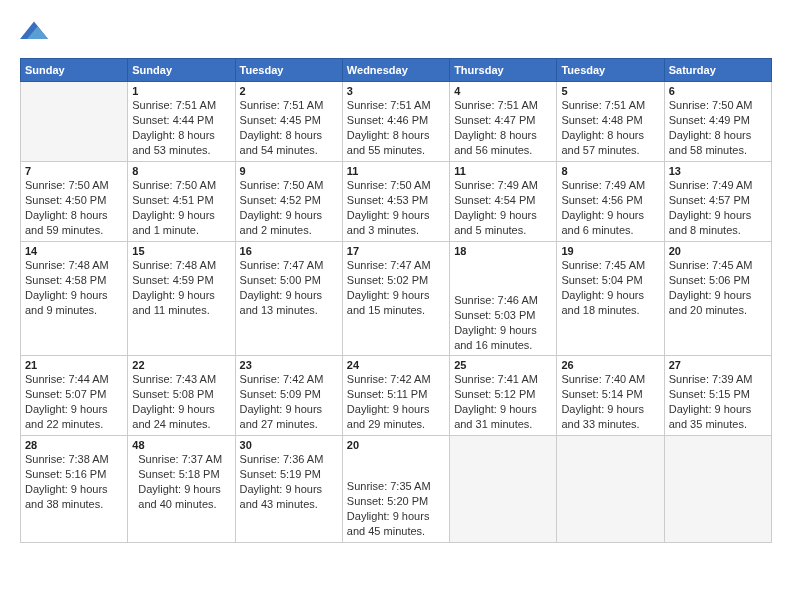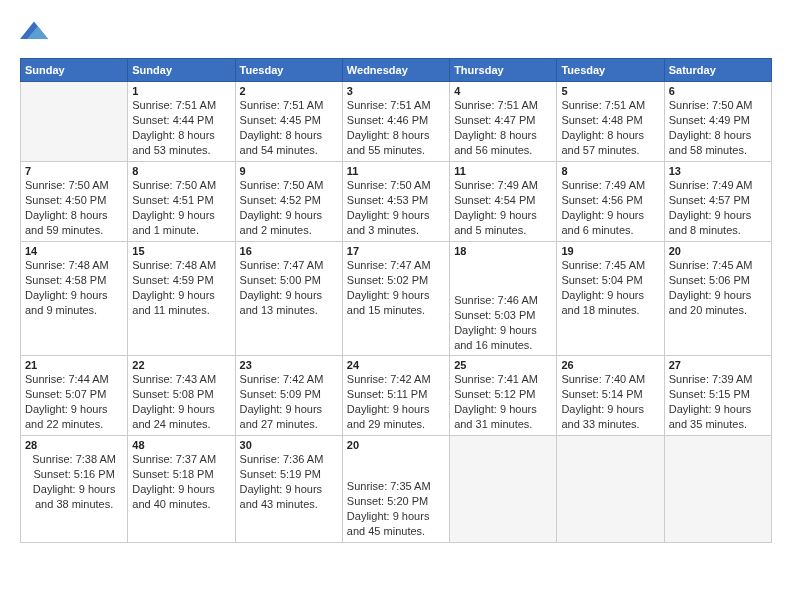--- a/index.html
+++ b/index.html
@@ -318,28 +318,28 @@
             <span class="day-number">27</span>
             <div class="day-info" style="white-space: pre-line;">Sunrise: 7:39 AM
 Sunset: 5:15 PM
 Daylight: 9 hours
 and 35 minutes.</div>
           </td>
         </tr>
         <tr>
           <td>
             <span class="day-number">28</span>
-            <div class="day-info" style="white-space: pre-line; text-align: center;">Sunrise: 7:38 AM
+            <div class="day-info" style="white-space: pre-line;">Sunrise: 7:38 AM
 Sunset: 5:16 PM
 Daylight: 9 hours
 and 38 minutes.</div>
           </td>
           <td>
             <span class="day-number">48</span>
-            <div class="day-info" style="white-space: pre-line;">Sunrise: 7:37 AM
+            <div class="day-info" style="white-space: pre-line; margin-left: 6px;">Sunrise: 7:37 AM
 Sunset: 5:18 PM
 Daylight: 9 hours
 and 40 minutes.</div>
           </td>
           <td>
             <span class="day-number">30</span>
             <div class="day-info" style="white-space: pre-line;">Sunrise: 7:36 AM
 Sunset: 5:19 PM
 Daylight: 9 hours
 and 43 minutes.</div>

